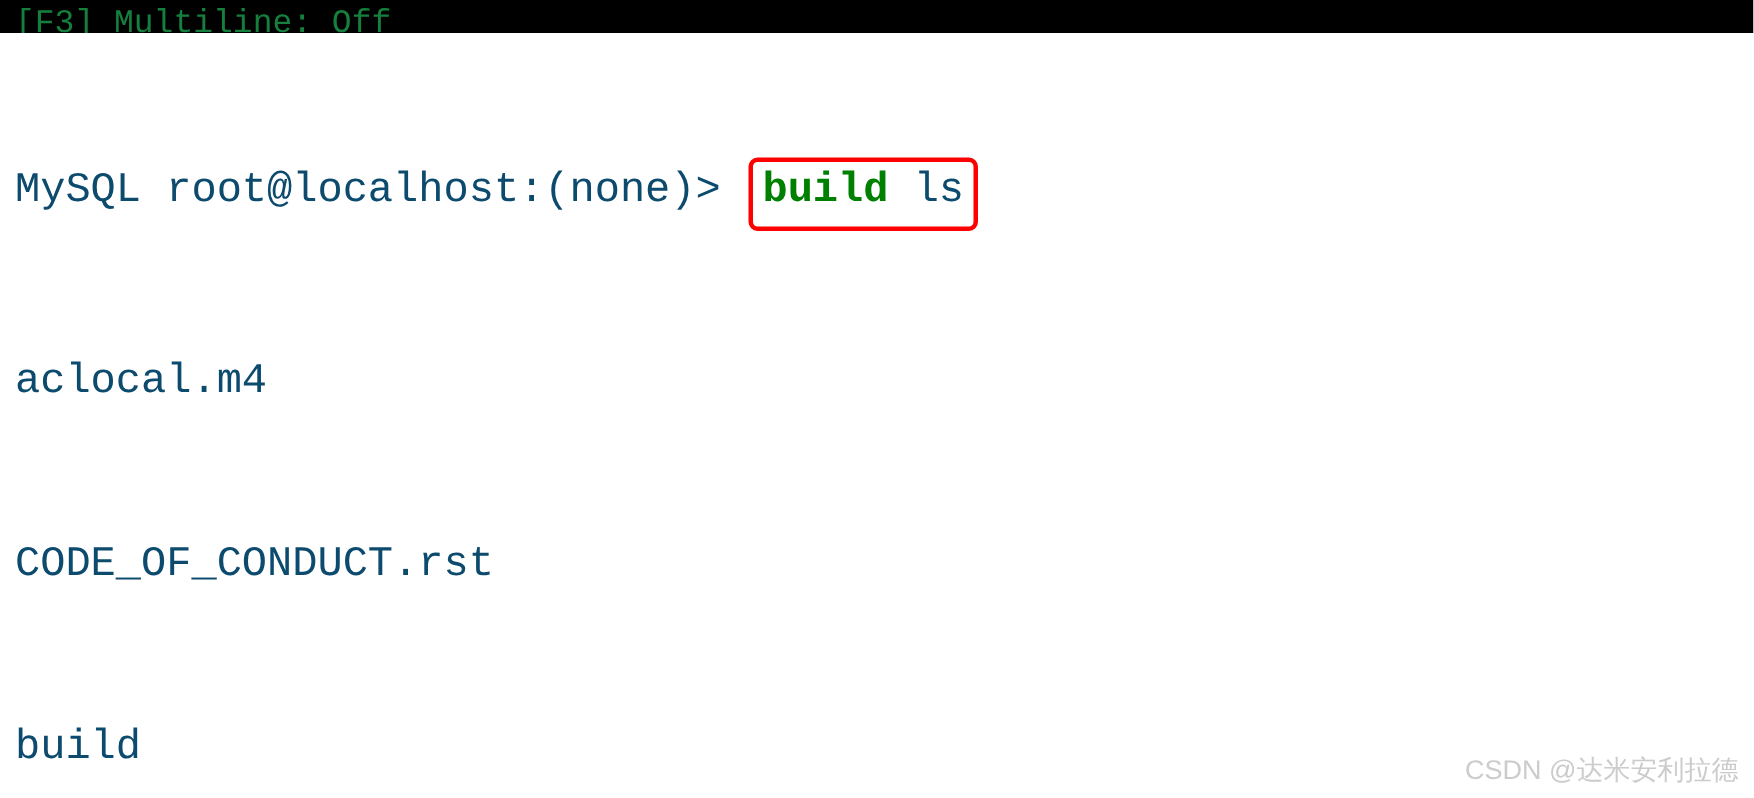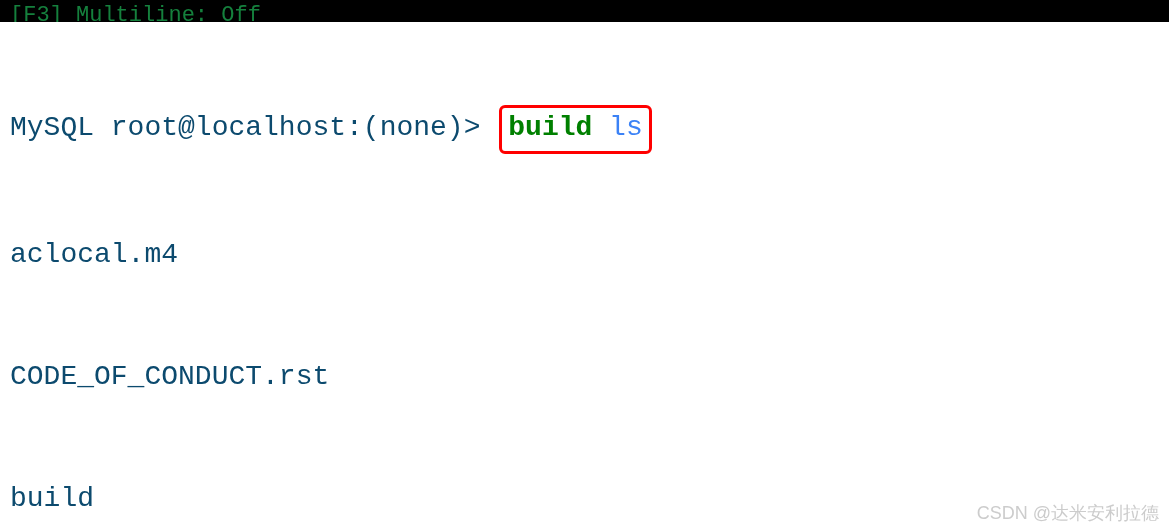--- a/index.html
+++ b/index.html
@@ -37,21 +37,21 @@
       position: relative;
     }
     .prompt {
       color: #0c4a6e;
     }
     .system-keyword {
       color: #008000;
       font-weight: bold;
     }
     .command-arg {
-      color: #3b82f6;
+      color: #0c4a6e;
     }
     .highlight-box {
       border: 3px solid #ff0000;
       border-radius: 6px;
       padding: 0 6px 2px 6px;
       display: inline-block;
       margin-left: 2px;
     }
     .output-line {
       display: block;

